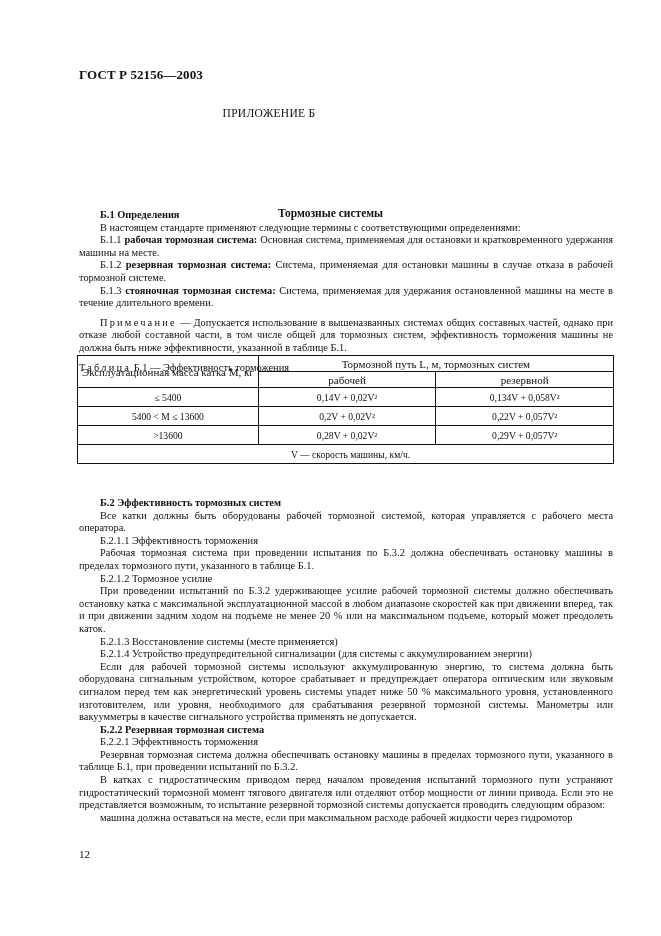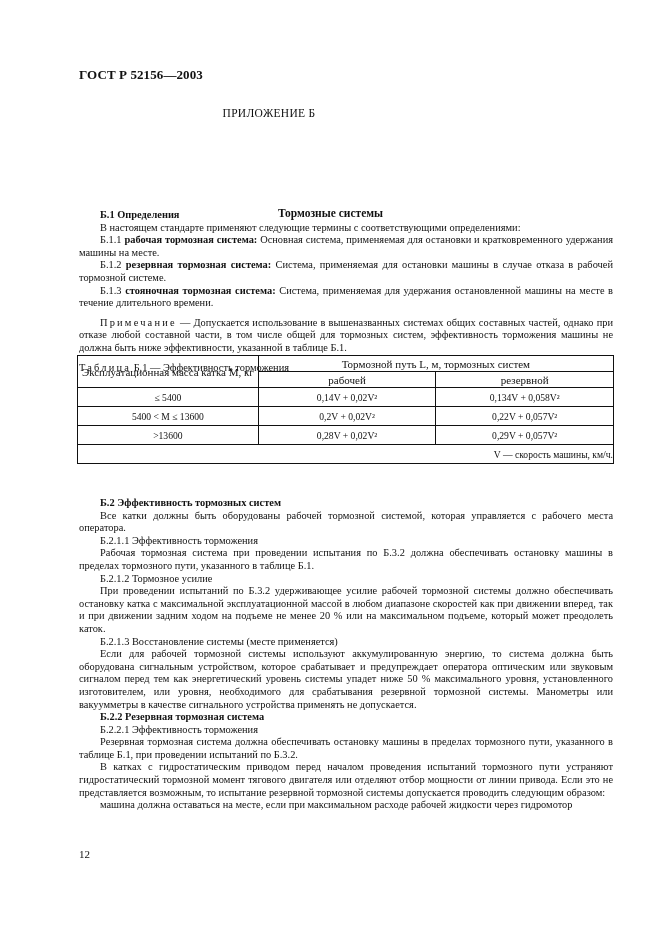--- a/index.html
+++ b/index.html
@@ -13,21 +13,21 @@
   .body { position: absolute; left: 79px; width: 534px; font-size: 10.4px; line-height: 12.6px; margin-top: 20px; }
   .p { text-indent: 21px; text-align: justify; margin: 0; }
   .p.noind { text-indent: 0; }
   .h { font-weight: bold; margin: 0; text-indent: 21px; }
   .b { font-weight: bold; }
   .spaced { letter-spacing: 2.2px; }
   .gap { height: 7px; }
   table.t { position: absolute; left: 77px; top: 355px; width: 537px; border-collapse: collapse; font-size: 9.6px; }
   table.t td { border: 1.2px solid #111; text-align: center; padding: 0; height: 18px; }
   table.t td.hd { font-size: 11px; height: 15px; }
-  table.t td.left { text-align: right; padding-left: 10px; }
+  table.t td.left { text-align: center; padding-left: 10px; }
   .pnum { position: absolute; left: 79px; top: 848px; font-size: 11px; }
 </style>
 </head>
 <body>
 
 <div class="page">
   <div class="hdr">ГОСТ Р 52156—2003</div>
   <div class="app-title">ПРИЛОЖЕНИЕ Б</div>
   <div class="sec-title">Тормозные системы</div>
 
@@ -80,20 +80,21 @@
     </table>
 
   <div class="body" style="top:477px;">
     <p class="h">Б.2 Эффективность тормозных систем</p>
     <p class="p">Все катки должны быть оборудованы рабочей тормозной системой, которая управляется с рабочего места оператора.</p>
     <p class="p">Б.2.1.1 Эффективность торможения</p>
     <p class="p">Рабочая тормозная система при проведении испытания по Б.3.2 должна обеспечивать остановку машины в пределах тормозного пути, указанного в таблице Б.1.</p>
     <p class="p">Б.2.1.2 Тормозное усилие</p>
     <p class="p">При проведении испытаний по Б.3.2 удерживающее усилие рабочей тормозной системы должно обеспечивать остановку катка с максимальной эксплуатационной массой в любом диапазоне скоростей как при движении вперед, так и при движении задним ходом на подъеме не менее 20 % или на максимальном подъеме, который может преодолеть каток.</p>
     <p class="p">Б.2.1.3 Восстановление системы (месте применяется)</p>
+    <p class="p">Б.2.1.4 Устройство предупредительной сигнализации (для системы с аккумулированием энергии)</p>
     <p class="p">Если для рабочей тормозной системы используют аккумулированную энергию, то система должна быть оборудована сигнальным устройством, которое срабатывает и предупреждает оператора оптическим или звуковым сигналом перед тем как энергетический уровень системы упадет ниже 50 % максимального уровня, установленного изготовителем, или уровня, необходимого для срабатывания резервной тормозной системы. Манометры или вакуумметры в качестве сигнального устройства применять не допускается.</p>
     <p class="h">Б.2.2 Резервная тормозная система</p>
     <p class="p">Б.2.2.1 Эффективность торможения</p>
     <p class="p">Резервная тормозная система должна обеспечивать остановку машины в пределах тормозного пути, указанного в таблице Б.1, при проведении испытаний по Б.3.2.</p>
     <p class="p">В катках с гидростатическим приводом перед началом проведения испытаний тормозного пути устраняют гидростатический тормозной момент тягового двигателя или отделяют отбор мощности от линии привода. Если это не представляется возможным, то испытание резервной тормозной системы допускается проводить следующим образом:</p>
     <p class="p">машина должна оставаться на месте, если при максимальном расходе рабочей жидкости через гидромотор</p>
   </div>
 
   <div class="pnum">12</div>
 </div>

